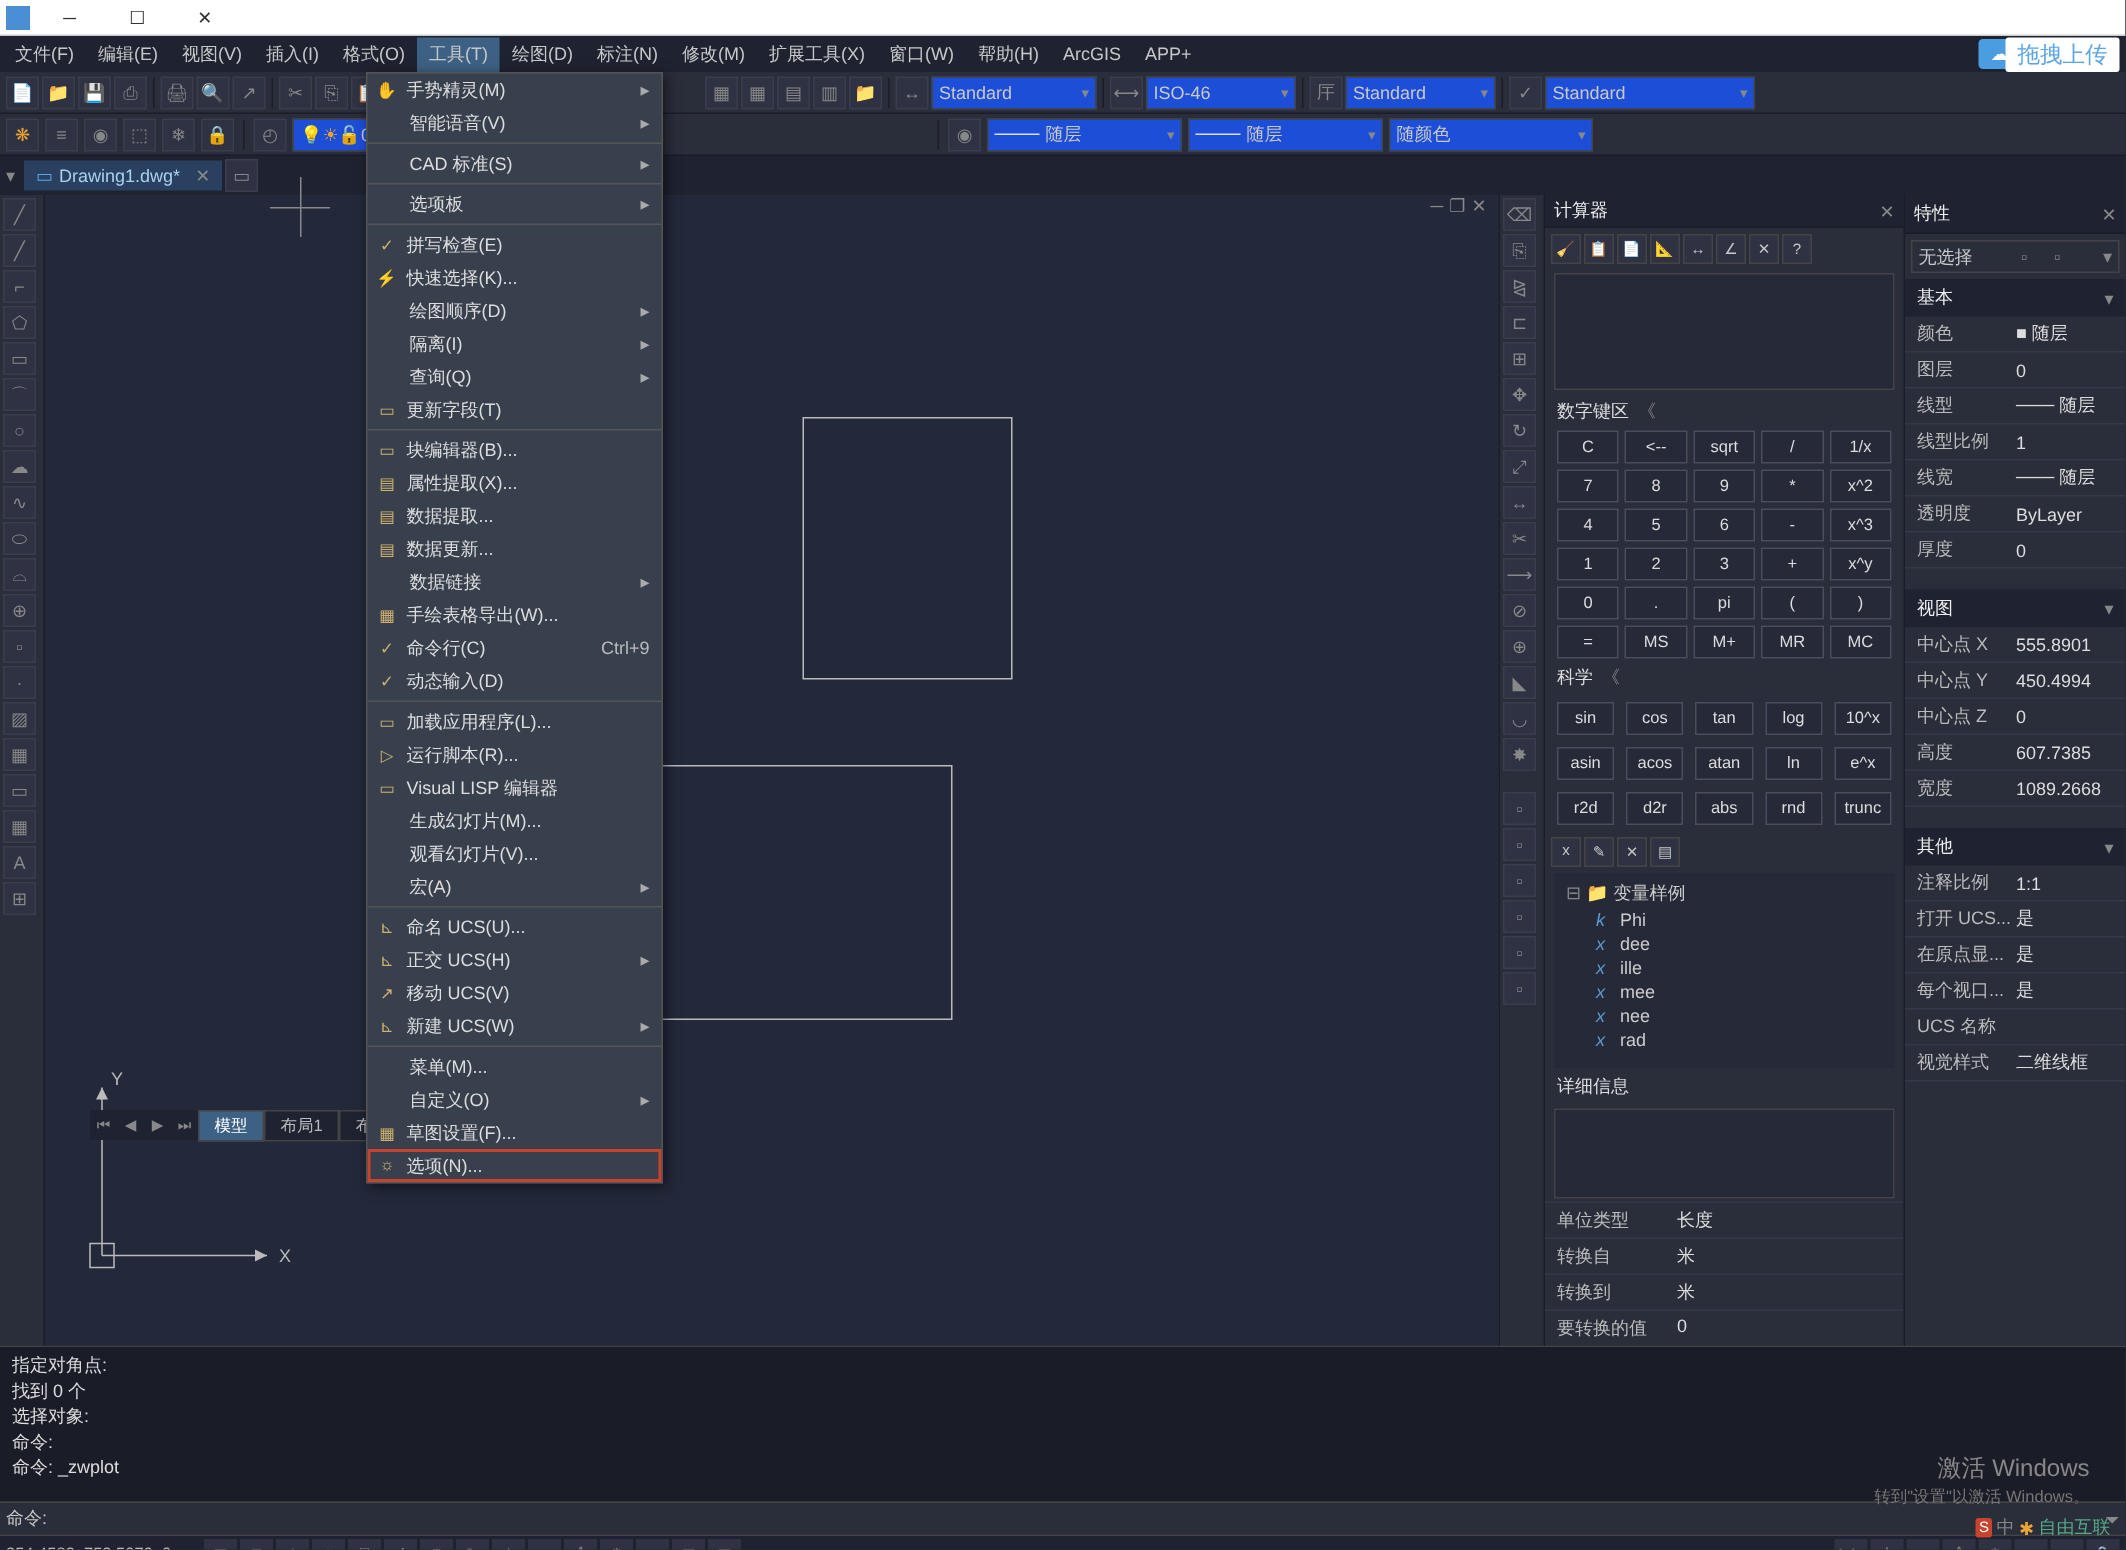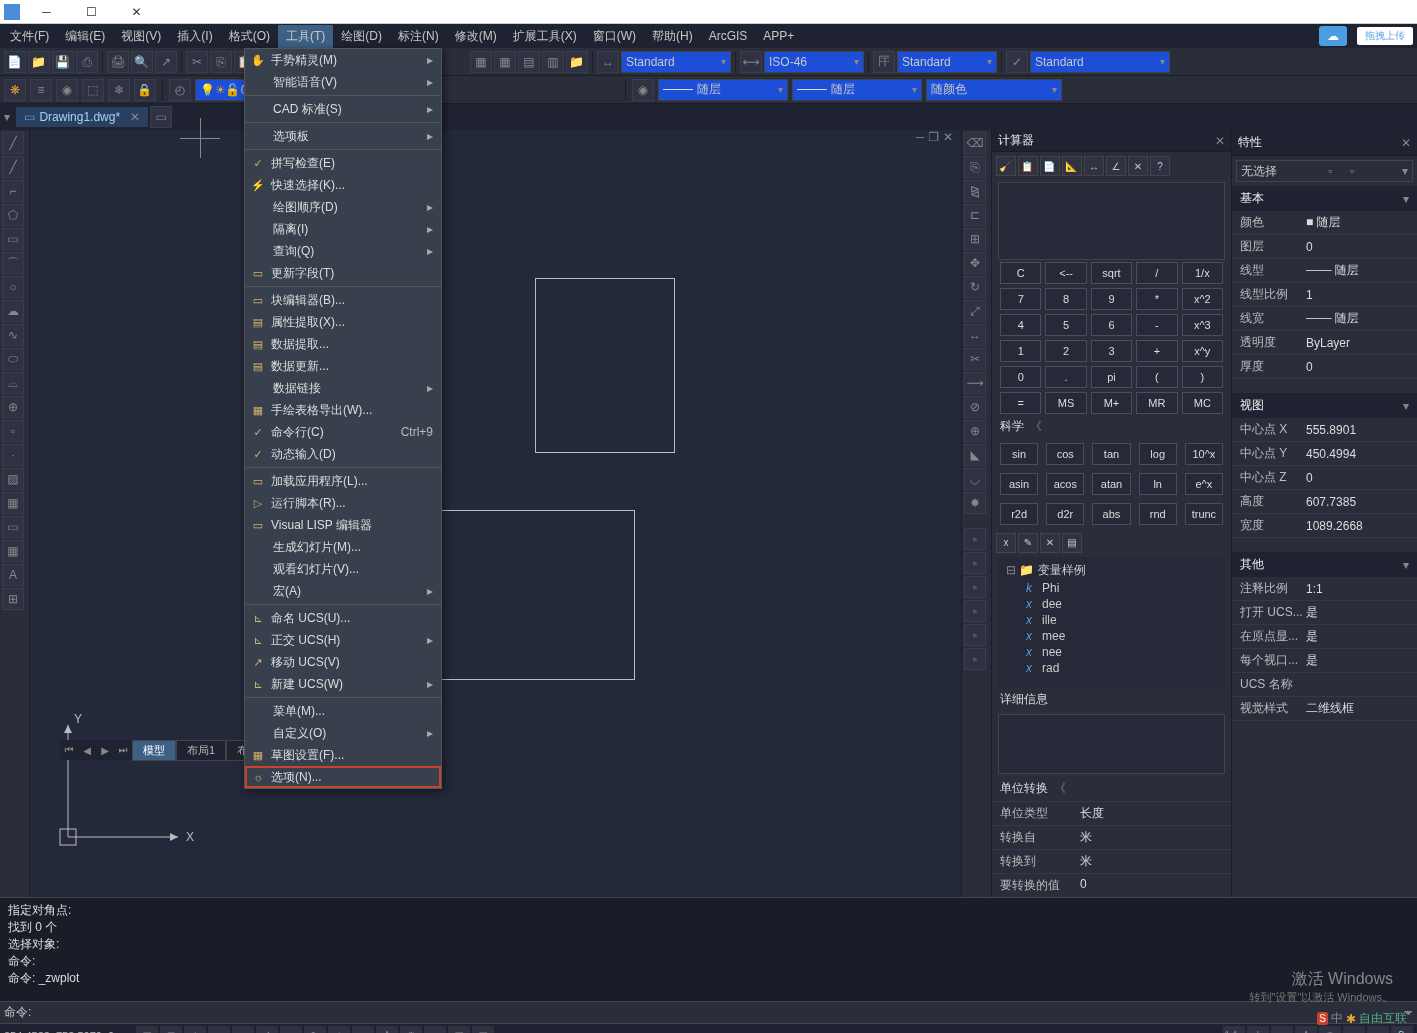--- a/index.html
+++ b/index.html
@@ -6,21 +6,21 @@
 body{background:#2a2d3a;color:#c8c8c8;width:1417px;height:1033px;overflow:hidden;position:relative}
 .titlebar{height:24px;background:#fff;color:#000;display:flex;align-items:center;padding:0 4px;border-bottom:1px solid #ccc}
 .titlebar .icon{width:16px;height:16px;background:#4a8fd6;margin-right:4px}
 .titlebar .title{flex:1;color:#555}
 .winbtns{display:flex}
 .winbtn{width:45px;height:22px;display:flex;align-items:center;justify-content:center;color:#333}
 .menubar{height:24px;background:#1f2230;display:flex;align-items:center;padding:0 2px;position:relative}
 .menuitem{padding:3px 8px;color:#c8c8c8;cursor:pointer}
 .menuitem.active{background:#3d6185}
 .cloud-btn{position:absolute;right:70px;width:28px;height:20px;background:#4a9de0;border-radius:3px;display:flex;align-items:center;justify-content:center;color:#fff}
-.upload-btn{position:absolute;right:4px;padding:2px 8px;background:#fff;color:#5ba4e6;border-radius:2px;font-size:10px}
+.upload-btn{position:absolute;right:4px;padding:2px 8px;background:#fff;color:#5ba4e6;border-radius:2px;font-size:15px}
 .toolbar{height:28px;background:#2a2d3a;border-bottom:1px solid #1a1d28;display:flex;align-items:center;padding:0 4px;gap:2px}
 .tbtn{width:22px;height:22px;display:flex;align-items:center;justify-content:center;color:#888;background:#2f3242;border:1px solid #3a3d4d}
 .tbtn.yellow{color:#e8a435}
 .tbtn.blue{color:#5ba4e6}
 .tbsep{width:1px;height:20px;background:#1a1d28;margin:0 2px}
 .combo{height:22px;background:#1d4ed8;border:1px solid #444;color:#c8c8c8;padding:0 16px 0 4px;display:flex;align-items:center;position:relative;min-width:80px}
 .combo::after{content:"▾";position:absolute;right:4px;color:#888;font-size:10px}
 .layerbar{height:28px;background:#2a2d3a;border-bottom:1px solid #1a1d28;display:flex;align-items:center;padding:0 4px;gap:4px}
 .tabbar{height:26px;background:#1f2230;display:flex;align-items:center;padding:0 4px;gap:2px}
 .filetab{background:#2a4060;color:#a8d0f0;padding:3px 8px;display:flex;align-items:center;gap:4px;font-family:monospace;font-size:11px}
@@ -31,21 +31,21 @@
 .dropmenu{position:absolute;left:244px;top:48px;width:198px;background:#38404d;border:1px solid #555;box-shadow:2px 2px 8px rgba(0,0,0,0.5);z-index:100}
 .dmitem{display:flex;align-items:center;padding:4px 8px 4px 28px;color:#ddd;position:relative;height:22px}
 .dmitem.hasicon{padding-left:4px}
 .dmitem .dmi{width:18px;height:16px;margin-right:4px;display:inline-flex;align-items:center;justify-content:center;color:#d2b06e;font-size:11px}
 .dmitem.arrow::after{content:"▸";position:absolute;right:8px;color:#aaa}
 .dmitem .sc{position:absolute;right:8px;color:#bbb}
 .dmitem.highlight{border:2px solid #c8432e;background:#38404d;padding:2px 6px 2px 2px}
 .dmsep{height:1px;background:#555;margin:2px 0}
 .righttools{width:30px;background:#2a2d3a;border-left:1px solid #1a1d28;display:flex;flex-direction:column;padding:2px;gap:2px}
 .rpanel{width:240px;background:#2a2d3a;border-left:1px solid #1a1d28;display:flex;flex-direction:column}
-.rpanel2{width:186px;background:#2a2d3a;border-left:1px solid #1a1d28;display:flex;flex-direction:column}
+.rpanel2{width:148px;background:#2a2d3a;border-left:1px solid #1a1d28;display:flex;flex-direction:column}
 .panelhdr{height:26px;background:#1f2230;display:flex;align-items:center;justify-content:space-between;padding:0 6px;color:#eee;border-bottom:1px solid #1a1d28}
 .panelhdr .px{color:#888;cursor:pointer}
 .calcbtns{display:flex;gap:2px;padding:4px;flex-wrap:wrap}
 .calctbtn{width:20px;height:20px;background:#2f3242;border:1px solid #444;display:flex;align-items:center;justify-content:center;font-size:10px}
 .calcexpr{height:90px;margin:2px 6px;background:#262937;border:1px solid #444}
 .sechdr{padding:4px 8px;color:#ddd;display:flex;align-items:center;gap:4px;cursor:pointer}
 .sechdr::after{content:"《";color:#888;margin-left:2px}
 .keypad{display:grid;grid-template-columns:repeat(5,1fr);gap:4px;padding:0 8px}
 .keybtn{height:22px;background:#262937;border:1px solid #4a4d5d;display:flex;align-items:center;justify-content:center;color:#ddd;font-size:11px}
 .scipad{display:grid;grid-template-columns:repeat(5,1fr);gap:8px;padding:4px 8px}
@@ -286,20 +286,23 @@
       <div class="calctbtn">🧹</div>
       <div class="calctbtn">📋</div>
       <div class="calctbtn">📄</div>
       <div class="calctbtn">📐</div>
       <div class="calctbtn">↔</div>
       <div class="calctbtn">∠</div>
       <div class="calctbtn">✕</div>
       <div class="calctbtn">?</div>
     </div>
     <div class="calcexpr"></div>
+    <div class="sechdr">
+        <span>数字键区</span>
+      </div>
     <div class="keypad" id="keypad">
         <div class="keybtn">C</div>
         <div class="keybtn">&lt;--</div>
         <div class="keybtn">sqrt</div>
         <div class="keybtn">/</div>
         <div class="keybtn">1/x</div>
         <div class="keybtn">7</div>
         <div class="keybtn">8</div>
         <div class="keybtn">9</div>
         <div class="keybtn">*</div>
@@ -375,23 +378,20 @@
             <span>nee</span>
           </div>
           <div class="varitem">
             <span class="vi">x</span>
             <span>rad</span>
           </div>
         </div>
     </div>
     <div style="padding:4px 8px;color:#ddd">详细信息</div>
     <div class="detailbox"></div>
-    <div class="sechdr">
-        <span>单位转换</span>
-      </div>
     <div id="uconv">
         <div class="uconv">
           <div class="uconvk">单位类型</div>
           <div class="uconvv">长度</div>
         </div>
         <div class="uconv">
           <div class="uconvk">转换自</div>
           <div class="uconvv">米</div>
         </div>
         <div class="uconv">

